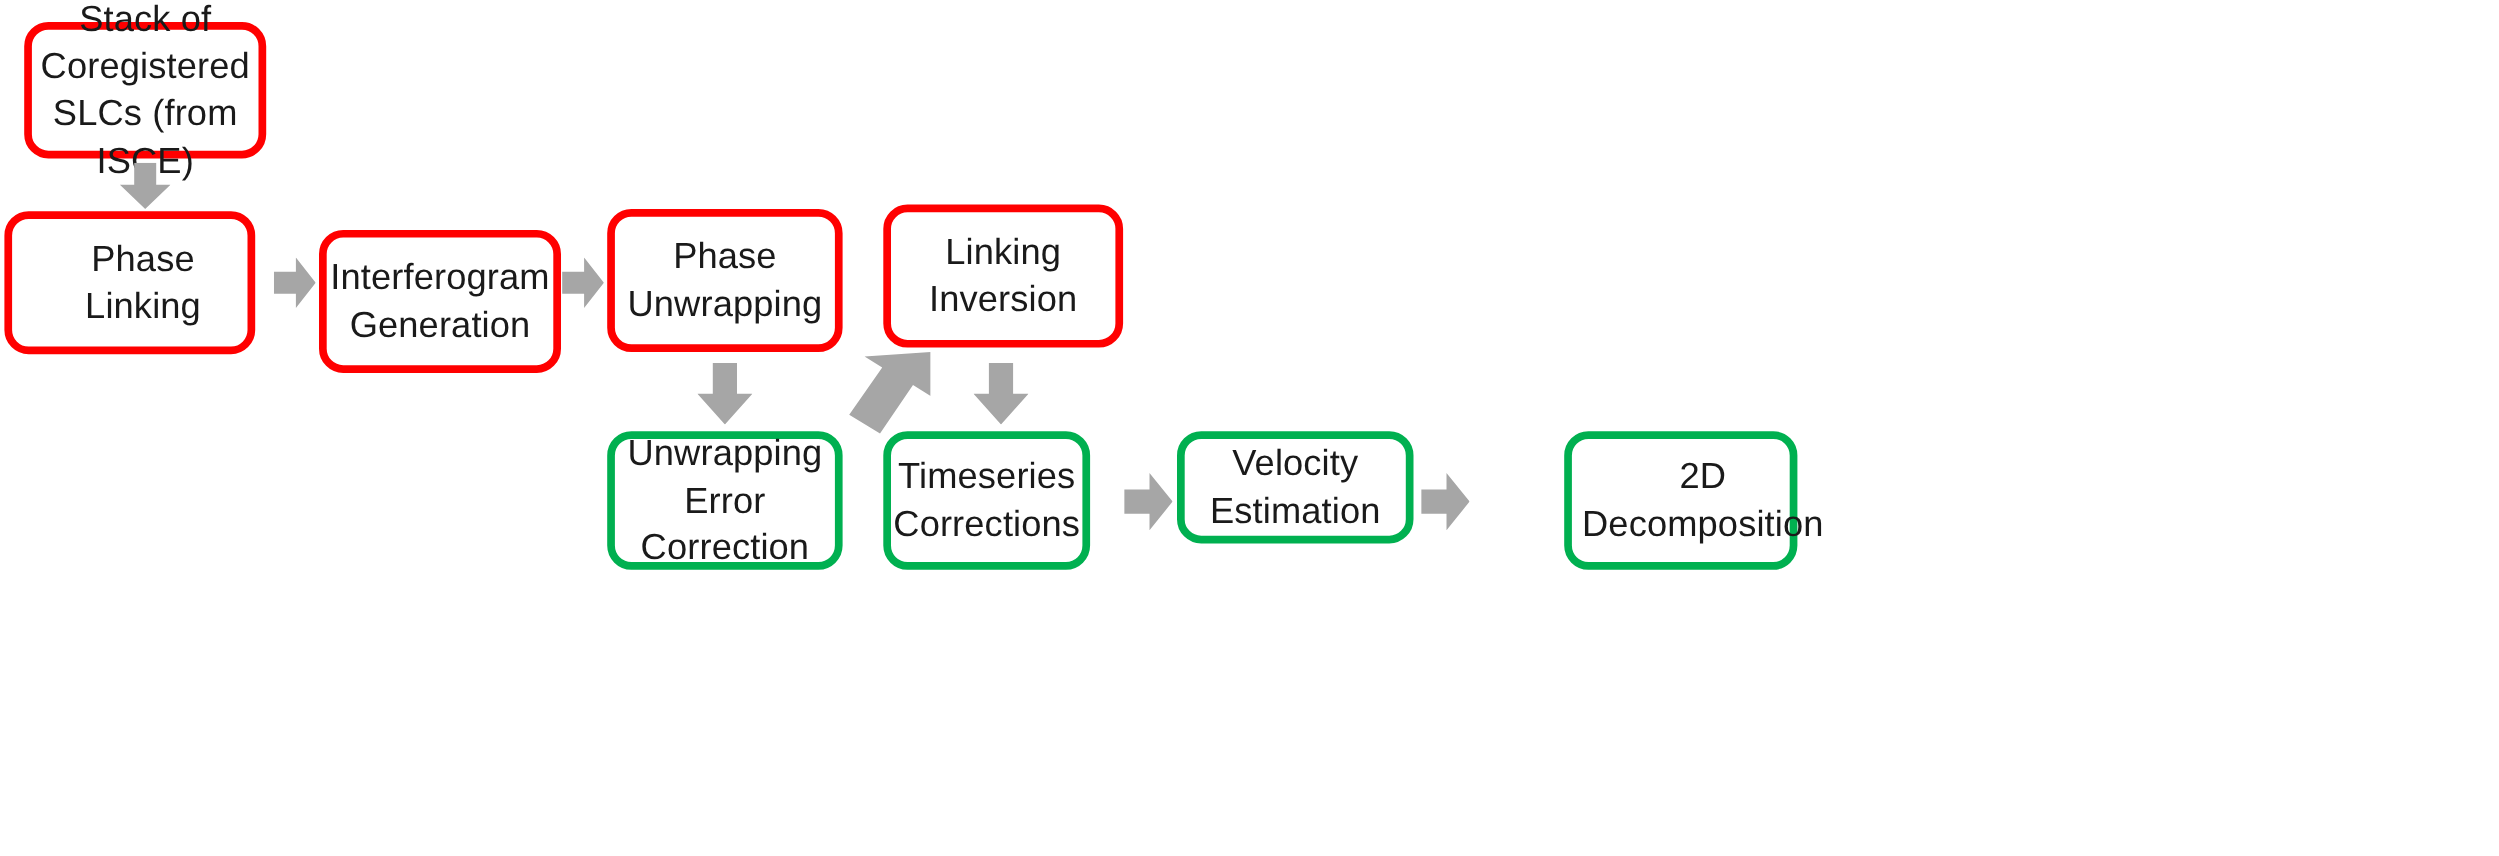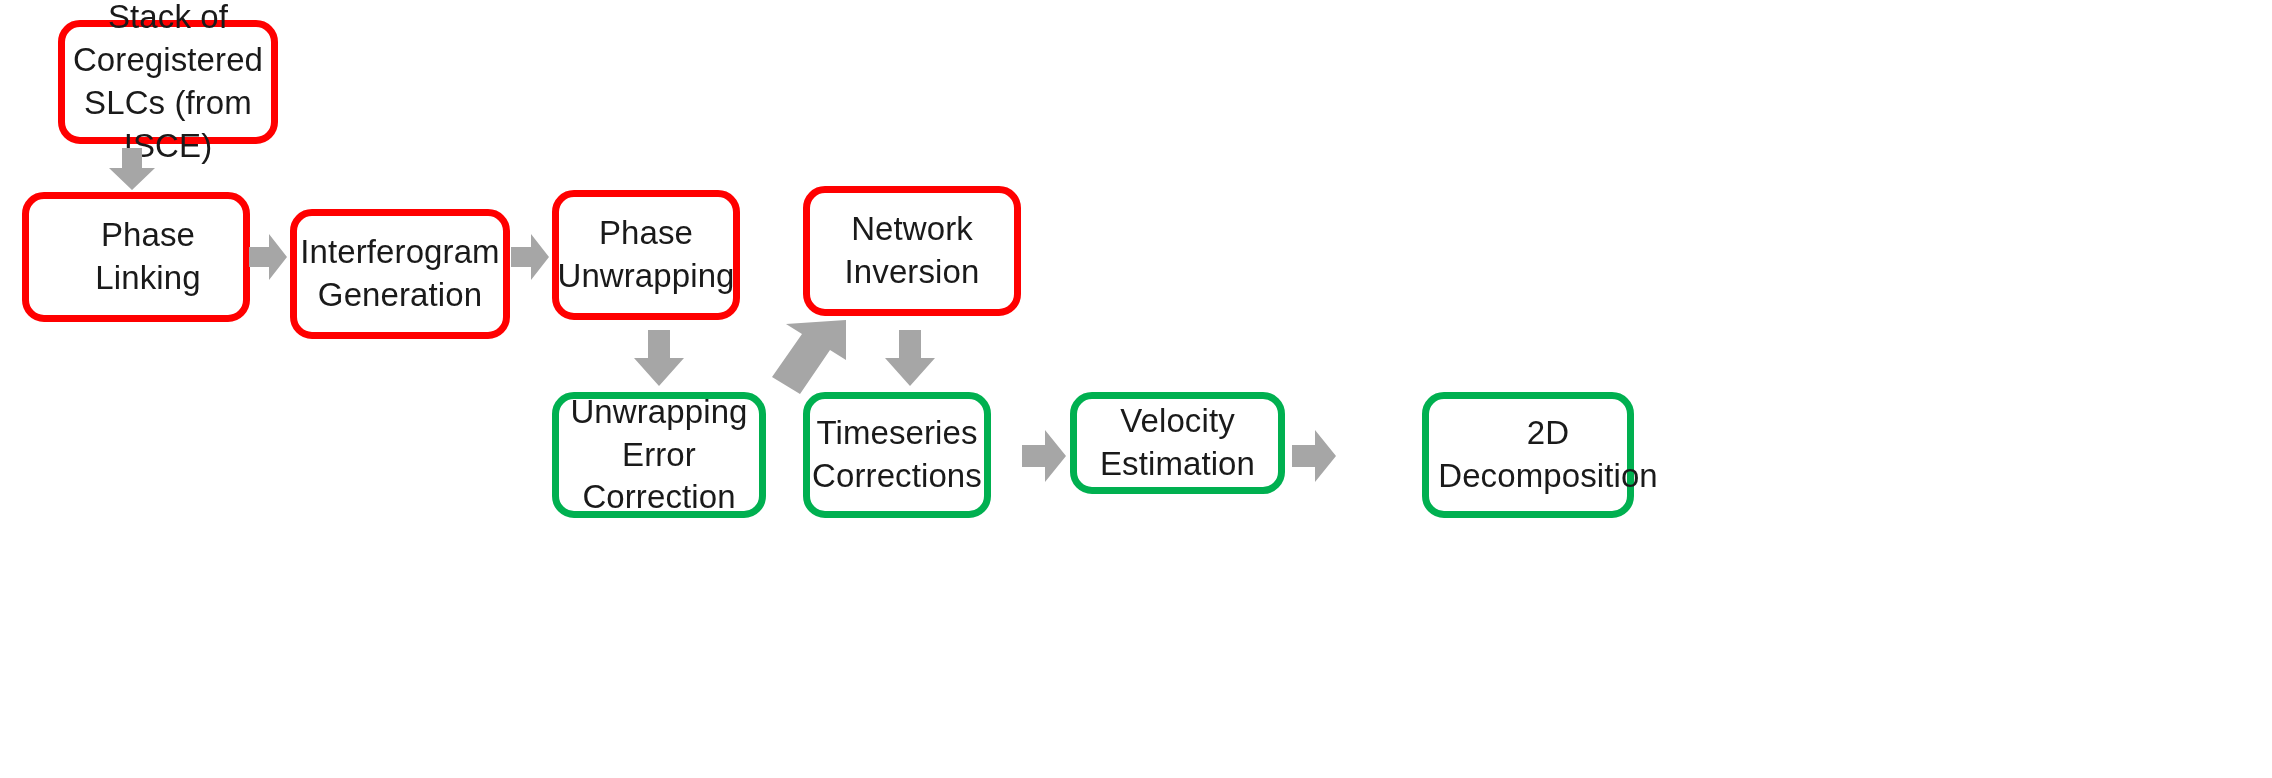--- a/index.html
+++ b/index.html
@@ -44,42 +44,42 @@
   .arrow {
     position: absolute;
     fill: #A6A6A6;
   }
 </style>
 </head>
 <body>
 
 <div id="canvas">
 
-  <div class="node red" style="left:22px; top:20px; width:220px; height:124px;margin-left:36px;">
+  <div class="node red" style="left:22px; top:20px; width:220px; height:124px;">
     <span class="label">Stack of
 Coregistered
 SLCs (from ISCE)</span>
   </div>
 
-  <div class="node red" style="left:22px; top:192px; width:228px; height:130px;padding-left:24px;">
+  <div class="node red" style="left:4px; top:192px; width:228px; height:130px;padding-left:24px;">
     <span class="label">Phase Linking</span>
   </div>
 
   <div class="node red" style="left:290px; top:192px; width:220px; height:130px;margin-top:17px;">
     <span class="label">Interferogram
 Generation</span>
   </div>
 
-  <div class="node red" style="left:552px; top:190px; width:188px; height:130px;">
+  <div class="node red" style="left:552px; top:190px; width:214px; height:130px;">
     <span class="label">Phase
 Unwrapping</span>
   </div>
 
   <div class="node red" style="left:803px; top:186px; width:218px; height:130px;">
-    <span class="label">Network
+    <span class="label">Linking
 Inversion</span>
   </div>
 
   <div class="node green" style="left:552px; top:392px; width:214px; height:126px;">
     <span class="label">Unwrapping
 Error Correction</span>
   </div>
 
   <div class="node green" style="left:803px; top:392px; width:188px; height:126px;">
     <span class="label">Timeseries

